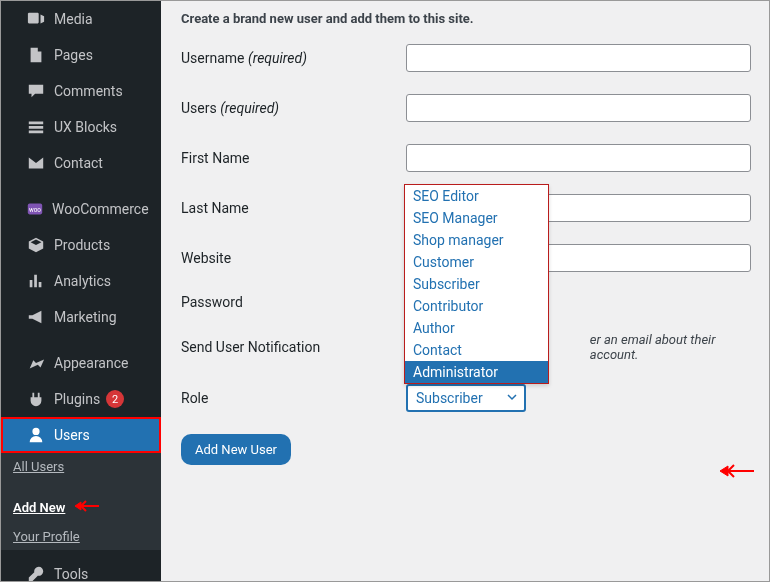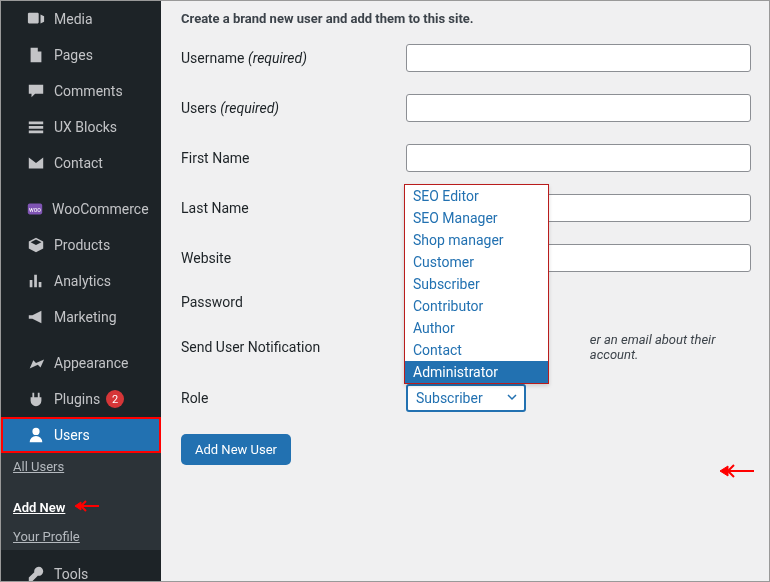--- a/index.html
+++ b/index.html
@@ -23,21 +23,21 @@
 .form-label { width: 225px; font-size: 14px; color: #1d2327; }
 .form-label .req { font-style: italic; }
 .form-input { width: 345px; padding: 5px 8px; border: 1px solid #8c8f94; border-radius: 3px; font-size: 14px; background: #fff; }
 .note { font-size: 13px; color: #3c434a; font-style: italic; }
 .select-wrap { position: relative; width: 120px; }
 .select-box { border: 2px solid #2271b1; border-radius: 3px; padding: 4px 24px 4px 8px; background: #fff; color: #2271b1; font-size: 14px; cursor: pointer; position: relative; }
 .select-box .chev { position: absolute; right: 6px; top: 50%; transform: translateY(-50%); }
 .dropdown { position: absolute; bottom: 100%; left: -2px; width: 145px; background: #fff; border: 1px solid #b91c1c; box-shadow: 0 2px 4px rgba(0,0,0,0.15); z-index: 10; }
 .dropdown-item { padding: 3px 8px; font-size: 14px; color: #2271b1; cursor: pointer; }
 .dropdown-item.selected { background: #2271b1; color: #fff; }
-.btn-primary { background: #2271b1; color: #fff; border: none; padding: 8px 14px; border-radius: 5px; font-size: 13px; cursor: pointer; }
+.btn-primary { background: #2271b1; color: #fff; border: none; padding: 8px 14px; border-radius: 10px; font-size: 13px; cursor: pointer; }
 .arrow-right { position: absolute; left: 555px; top: 460px; }
 </style>
 </head>
 <body>
 
 <div class="sidebar">
   <div class="sidebar-item">
     <span class="icon">
         <svg viewBox="0 0 20 20">
           <path d="M2 3h10l1 1v10l-1 1H2l-1-1V4l1-1zm13 2l4 2v6l-4 2V5z"></path>

